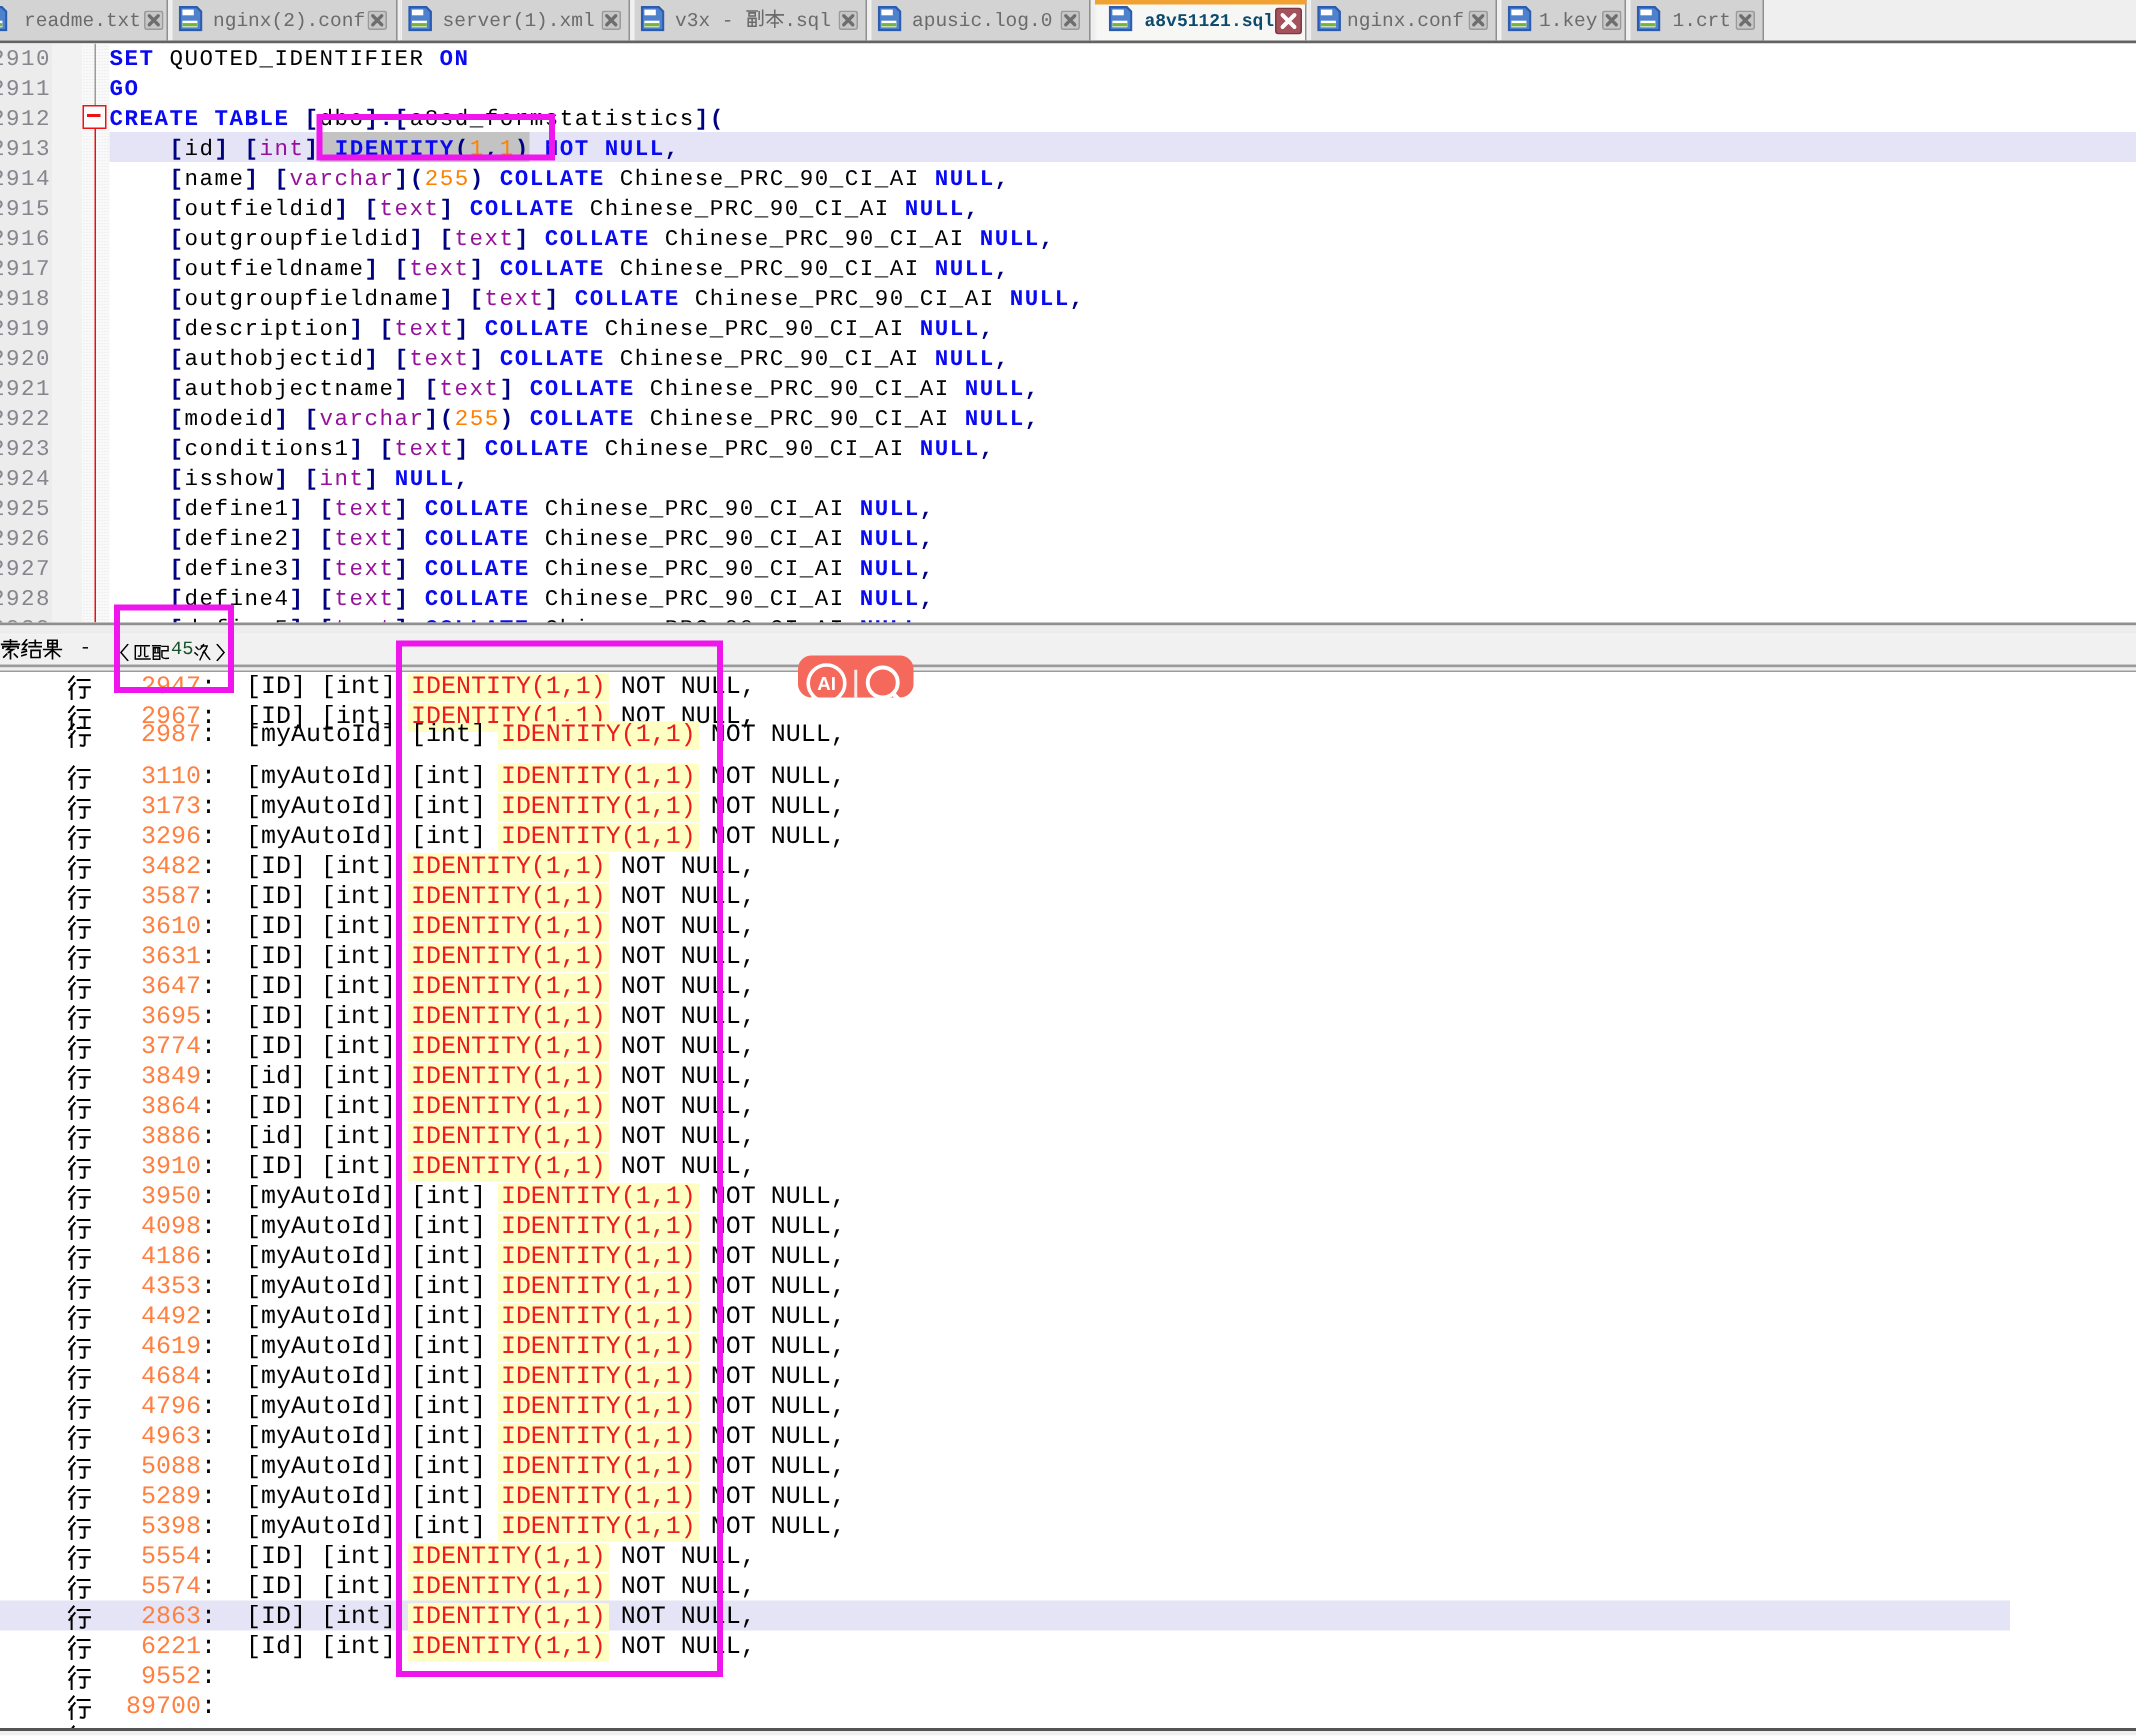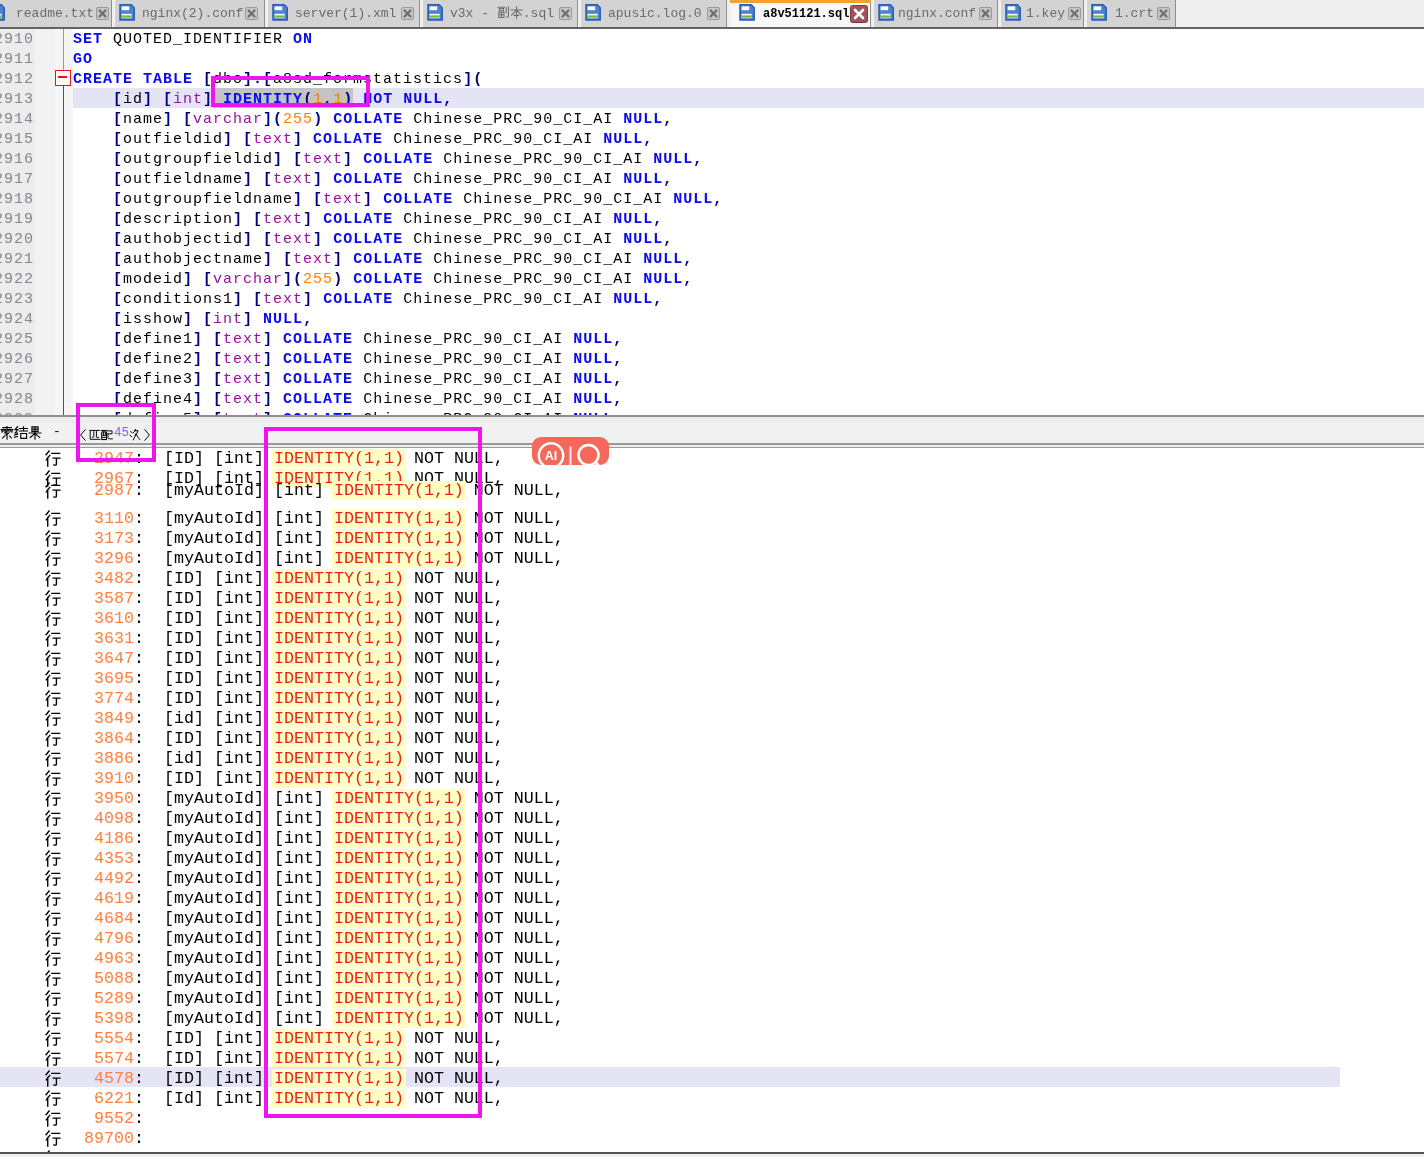--- a/index.html
+++ b/index.html
@@ -5,21 +5,21 @@
 body{width:1424px;height:1157px;position:relative;overflow:hidden;background:#fff;
      font-family:"Liberation Mono",monospace;}
 .cjk{display:inline-block;vertical-align:-2px}
 .s{fill:none;stroke:currentColor;stroke-width:8;stroke-linecap:square}
 
 #tabbar{position:absolute;left:0;top:0;width:1424px;height:27px;background:#efefef}
 #tabbar .bb{position:absolute;left:0;top:27px;width:1424px;height:2px;background:#636363}
 .tab{position:absolute;top:0;height:27px;background:#d3d3d3;border-left:1px solid #f2f2f2;border-right:1px solid #8f8f8f;box-sizing:border-box}
 .tab .lbl{position:absolute;top:6px;font-size:13px;color:#6b6b6b;letter-spacing:0;white-space:pre}
 .tab.act{background:#f7f7f6}
-.tab.act .lbl{color:#000000;font-weight:bold;font-size:12px;top:7px}
+.tab.act .lbl{color:#0c4a6e;font-weight:bold;font-size:12px;top:7px}
 .tab .ic{position:absolute;top:4px;width:16px;height:17px}
 .oline{position:absolute;top:0;height:2.5px;background:#f0a132}
 
 #ed{position:absolute;left:0;top:29px;width:1424px;height:386px;background:#fff;overflow:hidden}
 #gut1{position:absolute;left:0;top:0;width:35px;height:386px;background:#ececec}
 #gut2{position:absolute;left:35px;top:0;width:20px;height:386px;background:#f2f2f2}
 #fold{position:absolute;left:55px;top:0;width:18px;height:386px;
   background:repeating-conic-gradient(#ececec 0 25%,#ffffff 0 50%) 0 0/2px 2px}
 #lnums{position:absolute;left:-6px;top:1px;width:40px;text-align:right;font-size:15px;letter-spacing:1px;line-height:20px;color:#85858d;white-space:pre}
 #code{position:absolute;left:73px;top:1px;font-size:15px;letter-spacing:1px;line-height:20px;white-space:pre;color:#000}
@@ -301,21 +301,21 @@
         <use href="#gguo"></use>
       </svg></span>
     <span style="position:absolute;left:53px;top:1px;font-size:13px;color:#000">-</span>
     <span style="position:absolute;left:77px;top:3px"><svg class="cjk" style="width:12px;height:12px;" viewBox="0 0 100 100">
         <use href="#glab"></use>
       </svg><svg class="cjk" style="width:12px;height:12px;" viewBox="0 0 100 100">
         <use href="#gpi"></use>
       </svg><svg class="cjk" style="width:12px;height:12px;" viewBox="0 0 100 100">
         <use href="#gpei"></use>
       </svg></span>
-    <span style="position:absolute;left:114px;top:2.5px;font-size:12.5px;color:#8b5cf6;font-family:'Liberation Mono',monospace">45</span>
+    <span style="position:absolute;left:114px;top:2.5px;font-size:12.5px;color:#14532d;font-family:'Liberation Mono',monospace">45</span>
     <span style="position:absolute;left:129px;top:3px"><svg class="cjk" style="width:12px;height:12px;" viewBox="0 0 100 100">
         <use href="#gci"></use>
       </svg><svg class="cjk" style="width:12px;height:12px;" viewBox="0 0 100 100">
         <use href="#grab"></use>
       </svg></span>
   </div>
 <div id="hl1"></div>
 <div id="hl2"></div>
 <div id="hl3"></div>
 <div id="res">
@@ -407,21 +407,21 @@
           <use href="#ghang"></use>
         </svg></span><span class="num">5398</span><span class="col">:</span><span class="ct">[myAutoId] [int] <span class="hit">IDENTITY(1,1)</span> NOT NULL,</span></div>
     <div class="row" style="top:580px"><span class="hang"><svg class="cjk" style="width:17px;height:17px;" viewBox="0 0 100 100">
           <use href="#ghang"></use>
         </svg></span><span class="num">5554</span><span class="col">:</span><span class="ct">[ID] [int] <span class="hit">IDENTITY(1,1)</span> NOT NULL,</span></div>
     <div class="row" style="top:600px"><span class="hang"><svg class="cjk" style="width:17px;height:17px;" viewBox="0 0 100 100">
           <use href="#ghang"></use>
         </svg></span><span class="num">5574</span><span class="col">:</span><span class="ct">[ID] [int] <span class="hit">IDENTITY(1,1)</span> NOT NULL,</span></div>
     <div class="row" style="top:620px;background:#e4e4f6"><span class="hang"><svg class="cjk" style="width:17px;height:17px;" viewBox="0 0 100 100">
           <use href="#ghang"></use>
-        </svg></span><span class="num">4578</span><span class="col">:</span><span class="ct">[ID] [int] <span class="hit">IDENTITY(1,1)</span> NOT NULL,</span></div>
+        </svg></span><span class="num">2863</span><span class="col">:</span><span class="ct">[ID] [int] <span class="hit">IDENTITY(1,1)</span> NOT NULL,</span></div>
     <div class="row" style="top:640px"><span class="hang"><svg class="cjk" style="width:17px;height:17px;" viewBox="0 0 100 100">
           <use href="#ghang"></use>
         </svg></span><span class="num">6221</span><span class="col">:</span><span class="ct">[Id] [int] <span class="hit">IDENTITY(1,1)</span> NOT NULL,</span></div>
     <div class="row" style="top:660px"><span class="hang"><svg class="cjk" style="width:17px;height:17px;" viewBox="0 0 100 100">
           <use href="#ghang"></use>
         </svg></span><span class="num">9552</span><span class="col">:</span></div>
     <div class="row" style="top:680px"><span class="hang"><svg class="cjk" style="width:17px;height:17px;" viewBox="0 0 100 100">
           <use href="#ghang"></use>
         </svg></span><span class="num">89700</span><span class="col">:</span></div>
     <div class="row" style="top:700px"><span class="hang"><svg class="cjk" style="width:17px;height:17px;" viewBox="0 0 100 100">

